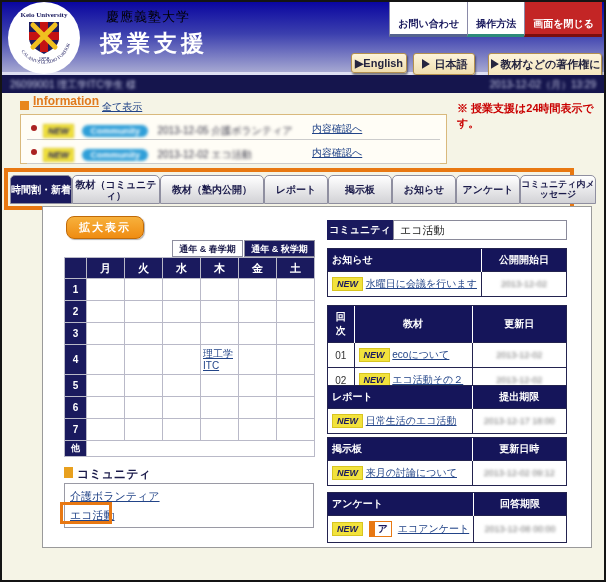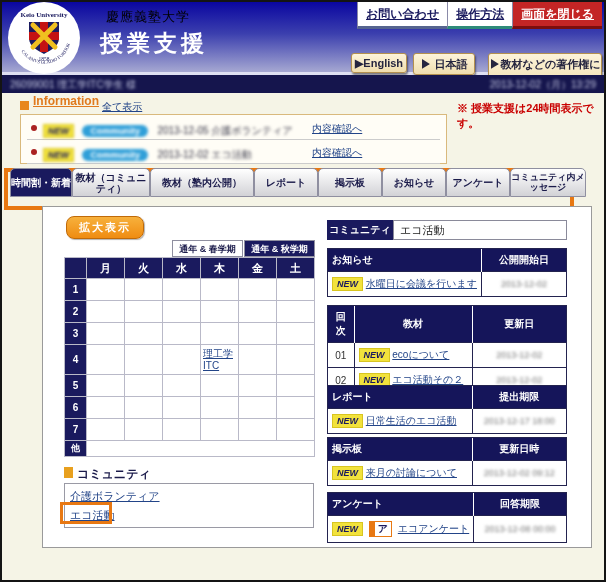--- a/index.html
+++ b/index.html
@@ -12,21 +12,21 @@
   .hdr-sep { left:0; top:70px; width:602px; height:3px; background:#dfe0f2; }
   .userbar { left:0; top:73px; width:602px; height:18px; background:#15154d; color:#c9cce6; font-size:10px; }
   .userbar span { position:absolute; top:3px; }
   .blur { filter:blur(1.6px); }
 
   .emblem { left:6px; top:0px; width:72px; height:72px; }
   .uni-ja { left:96px; top:6px; color:#000000; font-size:13px; letter-spacing:1px;margin-left:8px; }
   .app-title { left:98px; top:26px; color:#fff; font-size:23px; font-weight:bold; letter-spacing:4px; }
 
   .topbtns { right:2px; top:0; display:flex; }
-  .topbtn { font-size:12px; font-weight:bold; color:#1a1a5e; background:#fff; padding:4px 8px 3px; border-left:1px solid #8a8aa8; border-bottom:3px solid #55648f; cursor:pointer;text-decoration:underline; }
+  .topbtn { font-size:10px; font-weight:bold; color:#1a1a5e; background:#fff; padding:15px 8px 3px; border-left:1px solid #8a8aa8; border-bottom:3px solid #55648f; cursor:pointer; }
   .topbtn.help { border-bottom-color:#2e8b7a; }
   .topbtn.close { background:#c32525; color:#fff; border-bottom-color:#7a0e0e; }
 
   .langbtn { font-size:11px; font-weight:bold; color:#25253f; background:linear-gradient(#fdf4da,#efddae); border:1px solid #b3904f; border-radius:3px; text-align:center; padding:3px 0 2px; box-shadow:1px 2px 2px rgba(0,0,0,0.45); cursor:pointer; }
 
   
   .info-head { left:18px; top:92px; font-size:12px; font-weight:bold; color:#e07a1e; text-decoration:underline; }
   .info-sq { left:18px; top:99px; width:9px; height:9px; background:#e8871e; }
   .showall { left:100px; top:98px; font-size:10px; }
   .note { left:455px; top:99px; font-size:11px; font-weight:bold; color:#c90000; }
@@ -35,21 +35,21 @@
   .inforow { position:absolute; left:6px; width:413px; height:24px; border-bottom:1px solid #cccccc; }
   .inforow .bullet { position:absolute; left:4px; top:9px; width:6px; height:6px; background:#aa2222; border-radius:50%; }
   .badge-new { display:inline-block; background:#f2e23c; color:#1a1a5e; font-size:9px; font-style:italic; font-weight:bold; padding:1px 4px; border:1px solid #d8c520; }
   .badge-comm { display:inline-block; background:#2f9fd8; color:#fff; font-size:9px; font-weight:bold; padding:1px 8px; border-radius:8px; margin-left:4px; }
   .inforow .txt { font-size:10px; color:#334; margin-left:5px; }
   .inforow .stuff { position:absolute; left:16px; top:4px; white-space:nowrap; }
   .inforow .golink { position:absolute; left:285px; top:6px; font-size:10px; }
 
   
   .tab-annot { left:2px; top:166px; width:570px; height:42px; border:4px solid #e87812; }
-  .tabs { left:8px; top:166px; display:flex; align-items:flex-end; }
+  .tabs { left:8px; top:173px; display:flex; align-items:flex-end; }
   .tab { height:29px; background:linear-gradient(#ffffff,#d2d2d6); border:1px solid #8f8fa0; border-radius:5px 5px 0 0; font-size:10px; font-weight:bold; color:#1a1a4a; display:flex; align-items:center; justify-content:center; text-align:center; cursor:pointer; line-height:1.1; }
   .tab.active { background:#1a1a5e; color:#fff; }
   .tab.small { font-size:9px; }
 
   
   .panel { left:40px; top:204px; width:550px; height:342px; background:#fff; border:1px solid #9a9a9a; }
 
   .expand { left:64px; top:214px; width:78px; height:23px; background:linear-gradient(#f7b13c,#ef8c12); border:1px solid #c06a08; border-radius:8px; color:#fff; font-size:11px; font-weight:bold; text-align:center; line-height:21px; letter-spacing:2px; cursor:pointer; box-shadow:1px 1px 1px rgba(0,0,0,0.3); }
 
   .ptab { height:17px; font-size:9px; font-weight:bold; text-align:center; line-height:16px; border:1px solid #8f8fa0; cursor:pointer; }
@@ -147,21 +147,21 @@
         <span class="badge-comm">Community</span>
         <span class="txt">2013-12-02 エコ活動</span>
       </span>
       <span class="golink link">内容確認へ</span>
     </div>
   </div>
 
   <div class="abs tab-annot"></div>
   <div class="abs tabs">
     <div class="tab active" style="width:62px;">時間割・新着</div>
-    <div class="tab" style="width:78px;">教材（コミュニティ）</div>
+    <div class="tab" style="width:88px;">教材（コミュニティ）</div>
     <div class="tab" style="width:104px;">教材（塾内公開）</div>
     <div class="tab" style="width:64px;">レポート</div>
     <div class="tab" style="width:64px;">掲示板</div>
     <div class="tab" style="width:64px;">お知らせ</div>
     <div class="tab" style="width:64px;">アンケート</div>
     <div class="tab small" style="width:76px;">コミュニティ内メッセージ</div>
   </div>
 
   <div class="abs panel"></div>
 

